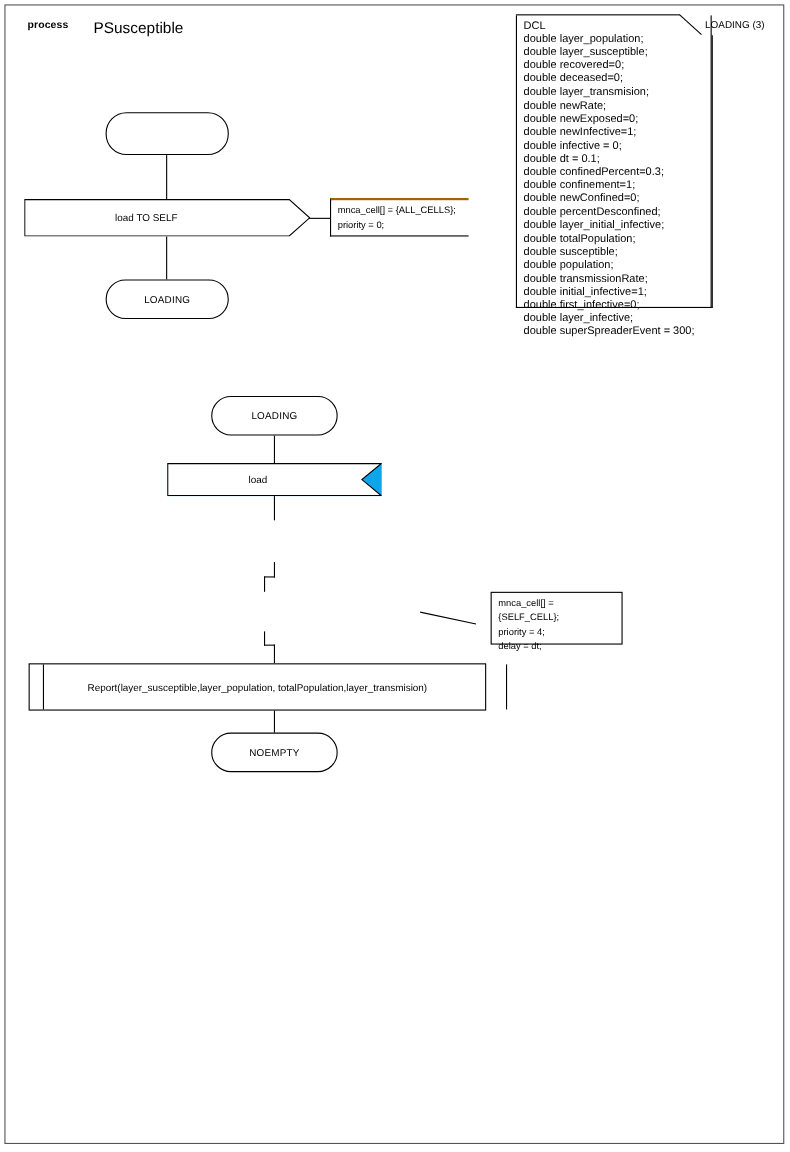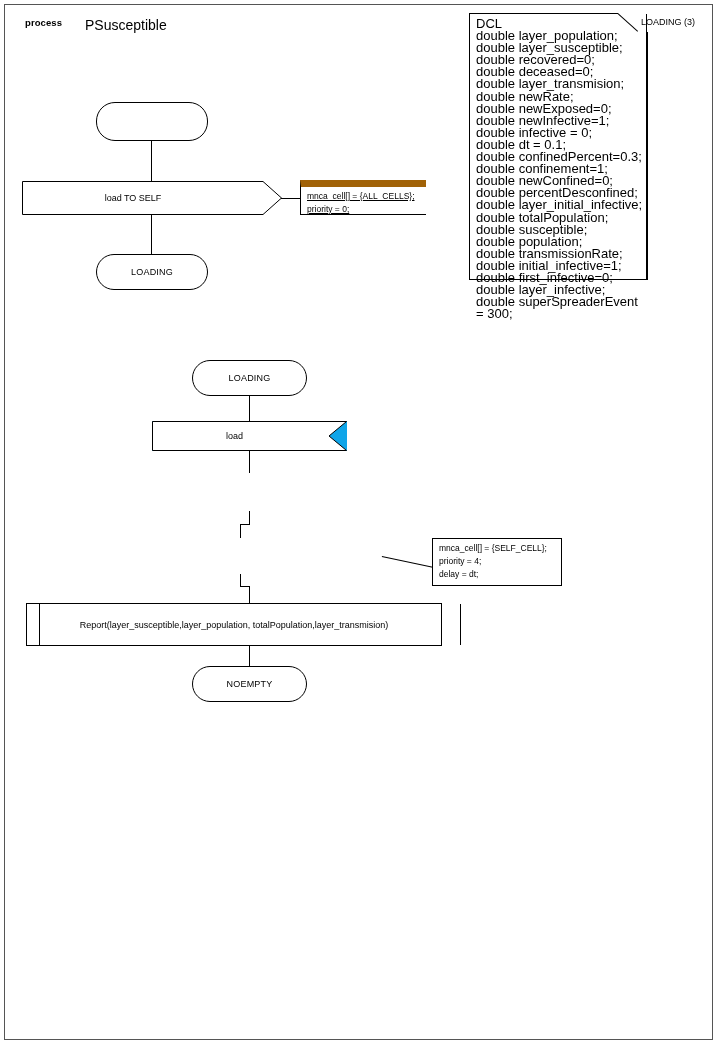--- a/index.html
+++ b/index.html
@@ -66,36 +66,36 @@
     display:flex;align-items:center;justify-content:center;
     font-size:9px;
   }
 
   
   .cmt{
     background:#fff;font-size:8.5px;line-height:13px;
     padding:3px 5px 3px 6px;box-sizing:border-box;white-space:pre-line;
   }
   .cmt-open{ 
-    border-top:7px solid #a16207;border-left:1px solid #000;border-bottom:1px solid #000;text-decoration:underline;
+    border-top:2px solid #a16207;border-left:1px solid #000;border-bottom:1px solid #000;
   }
   .cmt-closed{border:1px solid #000;}
 
   
   .dcl{
     position:absolute;background:#fff;
     border-left:1px solid #000;border-bottom:1px solid #000;border-right:1px solid #000;
     box-sizing:border-box;
   }
   .dcl .dcl-top{position:absolute;left:-1px;top:-1px;height:1px;background:#000;}
   .dcl .fold-diag{position:absolute;background:#000;height:1px;transform-origin:0 0;}
   .dcl .fold-right{position:absolute;width:1px;background:#000;}
   .dcl .dcl-text{
     position:absolute;left:6px;top:4px;right:0;
-    font-size:13px;line-height:12.1px;white-space:pre-line;
+    font-size:10px;line-height:12.1px;white-space:pre-line;
   }
   .page-tag{position:absolute;font-size:9px;}
 
   
   .vline{position:absolute;width:1px;background:#000;}
   .hline{position:absolute;height:1px;background:#000;}
   .lead{position:absolute;height:1px;background:#000;transform-origin:0 0;}
 </style>
 </head>
 <body>
@@ -173,21 +173,21 @@
   <div class="vline" style="left:249px;top:451px;height:22px;"></div>
 
 
   <div class="vline" style="left:249px;top:511px;height:14px;"></div>
   <div class="hline" style="left:240px;top:524px;width:10px;"></div>
   <div class="vline" style="left:240px;top:524px;height:14px;"></div>
 
 
   <div class="lead" style="left:382px;top:556px;width:52px;transform:rotate(12deg);"></div>
 
-  <div class="n cmt cmt-closed" style="left:432px;top:538px;width:130px;height:48px;">mnca_cell[] = {SELF_CELL};
+  <div class="n cmt cmt-closed" style="left:446px;top:538px;width:120px;height:48px;">mnca_cell[] = {SELF_CELL};
 priority = 4;
 delay = dt;</div>
 
   <div class="vline" style="left:240px;top:574px;height:13px;"></div>
   <div class="hline" style="left:240px;top:586px;width:10px;"></div>
   <div class="vline" style="left:249px;top:586px;height:17px;"></div>
 
   <div class="n sym-call" style="left:26px;top:603px;width:416px;height:43px;">
     <div class="bar" style="left:12px;"></div>
     <div class="bar" style="left:433px;"></div>

